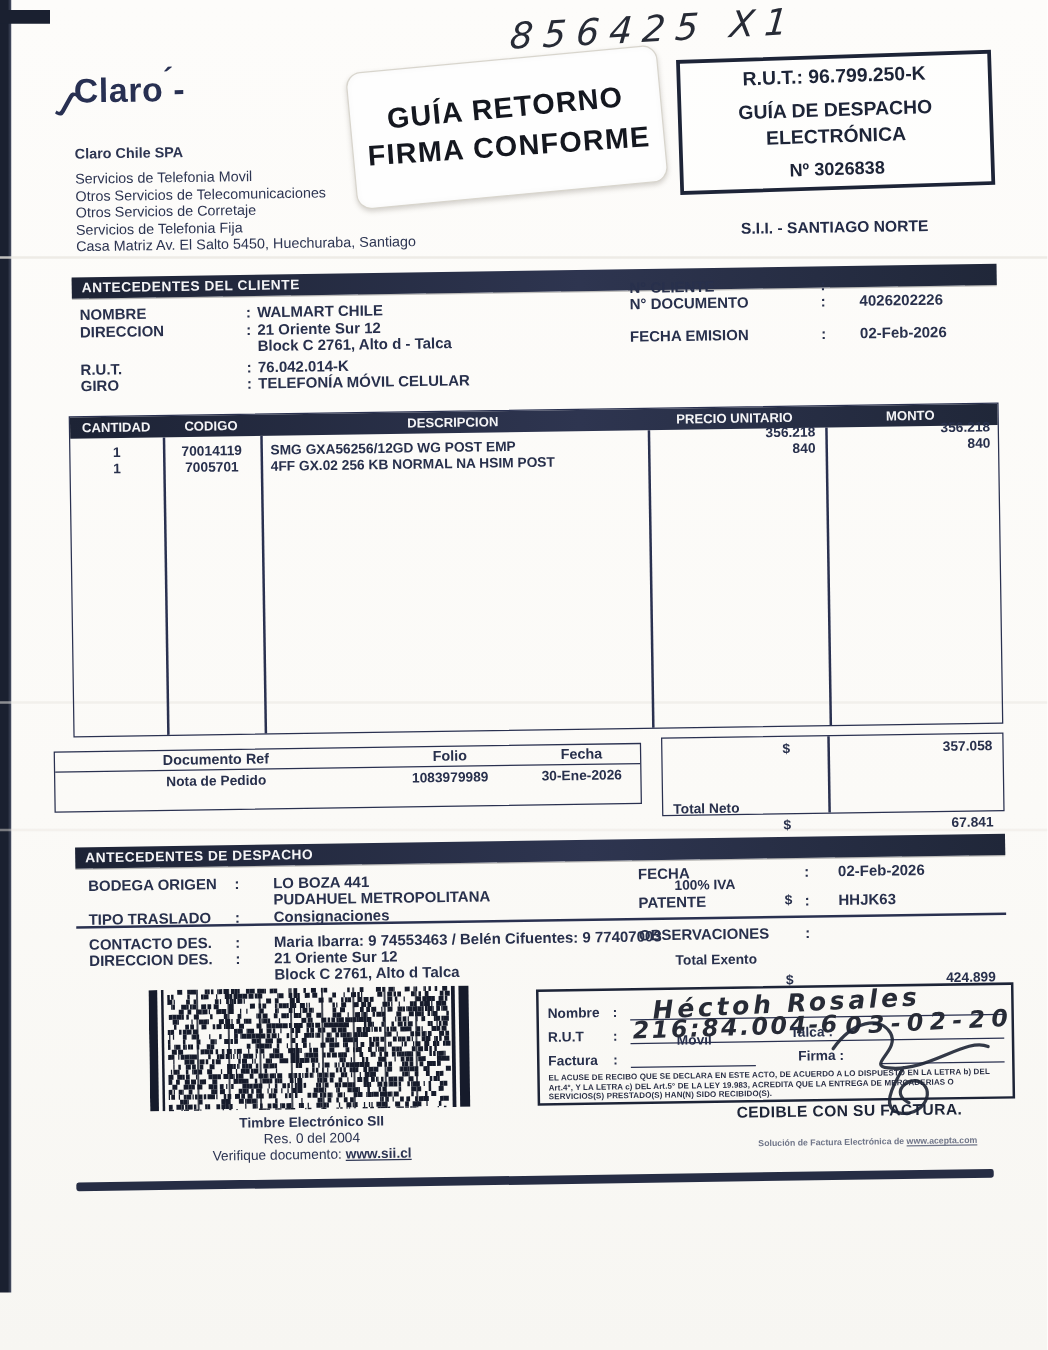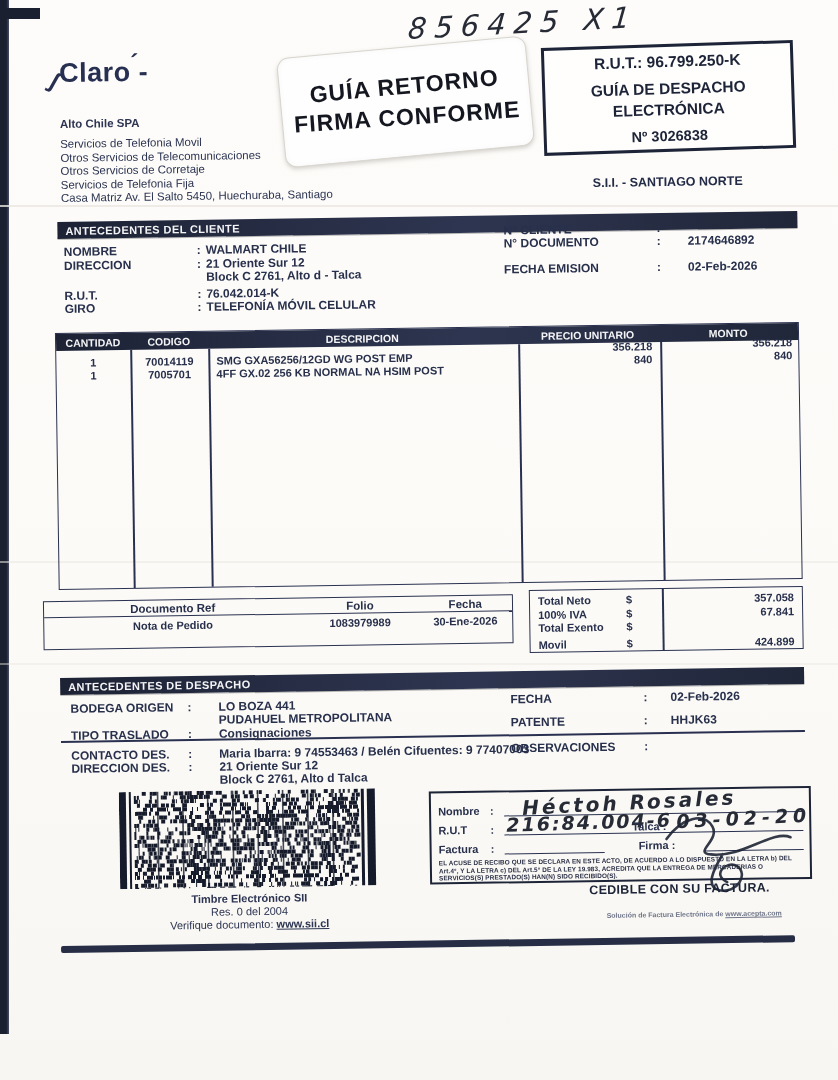--- a/index.html
+++ b/index.html
@@ -72,21 +72,21 @@
              font-size:11.5px; font-weight:bold; color:#28304c; align-items:center; }
   .refrow { display:flex; margin-top:3px; font-size:11px; font-weight:bold; color:#28304c; }
   .rc1 { width:55%; text-align:center; } .rc2 { width:25%; text-align:center; }
   .rc3 { width:20%; text-align:center; }
 
   .totbox { left:528px; top:597px; width:274px; height:63px; border:1.6px solid #2a3150;
             padding:4px 0 0 0; }
   .totline { position:absolute; left:132px; top:0; bottom:0; width:1.6px; background:#2a3150; }
   .trow { display:flex; font-size:11px; font-weight:bold; color:#28304c; line-height:13.5px;
           padding:0 8px; }
-  .trow .tl { width:88px; } .trow .tc { width:30px; } .trow .tv { flex:1; text-align:right; }
+  .trow .tl { width:88px;margin-top:47px; } .trow .tc { width:30px; } .trow .tv { flex:1; text-align:right; }
   .trow-last { margin-top:3px; }
 
   
   .hr-line { left:58px; top:741px; width:744px; height:1.6px; background:#2a3150; }
 
   
   .barcode-wrap { left:115px; top:793px; width:258px; height:97px; }
   .timbre-text { font-size:11px; color:#2c3452; text-align:center; width:258px; line-height:13px; }
   .link { text-decoration:underline; cursor:pointer; }
 
@@ -128,21 +128,21 @@
   <div class="abs hand hand-num" style="left:408px; top:6px;">856425 X1</div>
 
   <div class="doc">
 
     <div class="abs" style="left:66px; top:58px;">
       <span class="logo-accent" style="position:absolute; left:-10px; top:12px; transform:rotate(-150deg); display:inline-block;">ʃ</span>
       <span class="logo-text">Claro</span><span class="logo-accent" style="position:relative; top:-10px;">´</span><span class="logo-text">-</span>
     </div>
 
     <div class="abs" style="left:66px; top:118px;">
-      <div class="company-line b">Alto Chile SPA</div>
+      <div class="company-line b">Claro Chile SPA</div>
     </div>
     <div class="abs" style="left:66px; top:138px;">
       <div class="company-line">Servicios de Telefonia Movil</div>
       <div class="company-line">Otros Servicios de Telecomunicaciones</div>
       <div class="company-line">Otros Servicios de Corretaje</div>
       <div class="company-line">Servicios de Telefonia Fija</div>
       <div class="company-line">Casa Matriz Av. El Salto 5450, Huechuraba, Santiago</div>
     </div>
 
     <div class="abs stamp">
@@ -187,21 +187,21 @@
     </div>
 
     <div class="abs frow" style="left:508px; top:231px;">
       <span class="lab" style="width:148px;">N° CLIENTE</span>
       <span class="col">:</span>
       <span style="margin-left:22px;"></span>
     </div>
     <div class="abs frow" style="left:508px; top:244px;">
       <span class="lab" style="width:148px;">N° DOCUMENTO</span>
       <span class="col">:</span>
-      <span style="margin-left:22px;">2174646892</span>
+      <span style="margin-left:22px;">4026202226</span>
     </div>
     <div class="abs frow" style="left:508px; top:270px;">
       <span class="lab" style="width:148px;">FECHA EMISION</span>
       <span class="col">:</span>
       <span style="margin-left:22px;">02-Feb-2026</span>
     </div>
 
     <div class="abs itable">
       <div class="itable-head">
         <span style="width:74px; text-align:center;">CANTIDAD</span>

